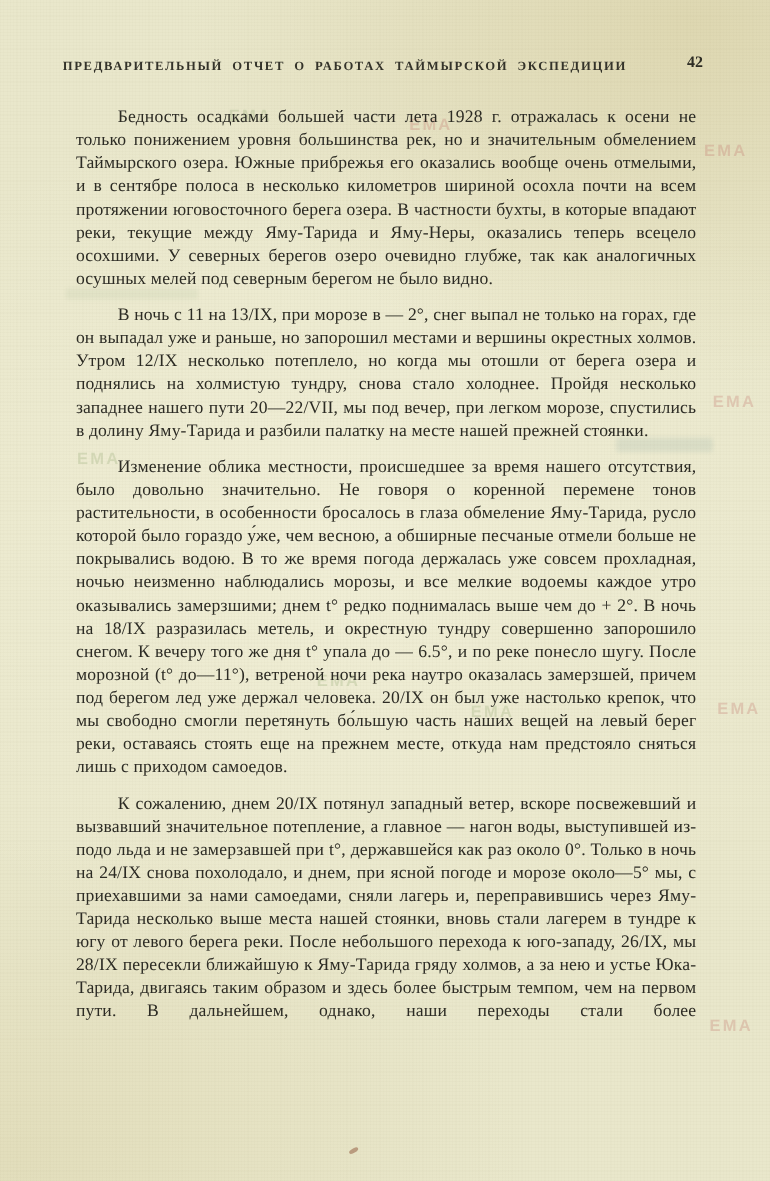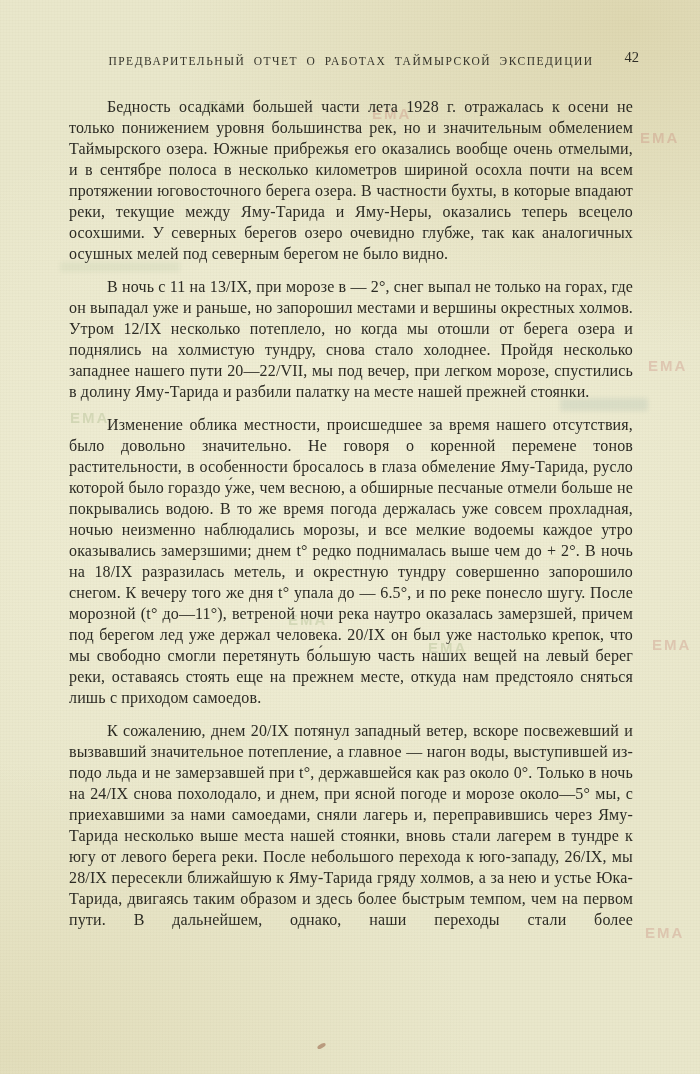--- a/index.html
+++ b/index.html
@@ -23,22 +23,22 @@
       radial-gradient(95% 50% at 45% 45%, rgba(247,245,224,.55), rgba(247,245,224,0) 75%),
       #e9e7cb;
     font-family: "Liberation Serif", "DejaVu Serif", serif;
   }
   .running-header {
     position: absolute;
     left: 57px;
     right: 55px;
     top: 51px;
     height: 16px;
-    text-align: center;
     color: #34332a;
+    font-weight: bold;
   }
   .running-header .title {
     font-size: 11.5px;
     letter-spacing: 1.5px;
     word-spacing: 4px;
     white-space: nowrap;
   }
   .running-header .pagenum {
     position: absolute;
     right: 6px;

